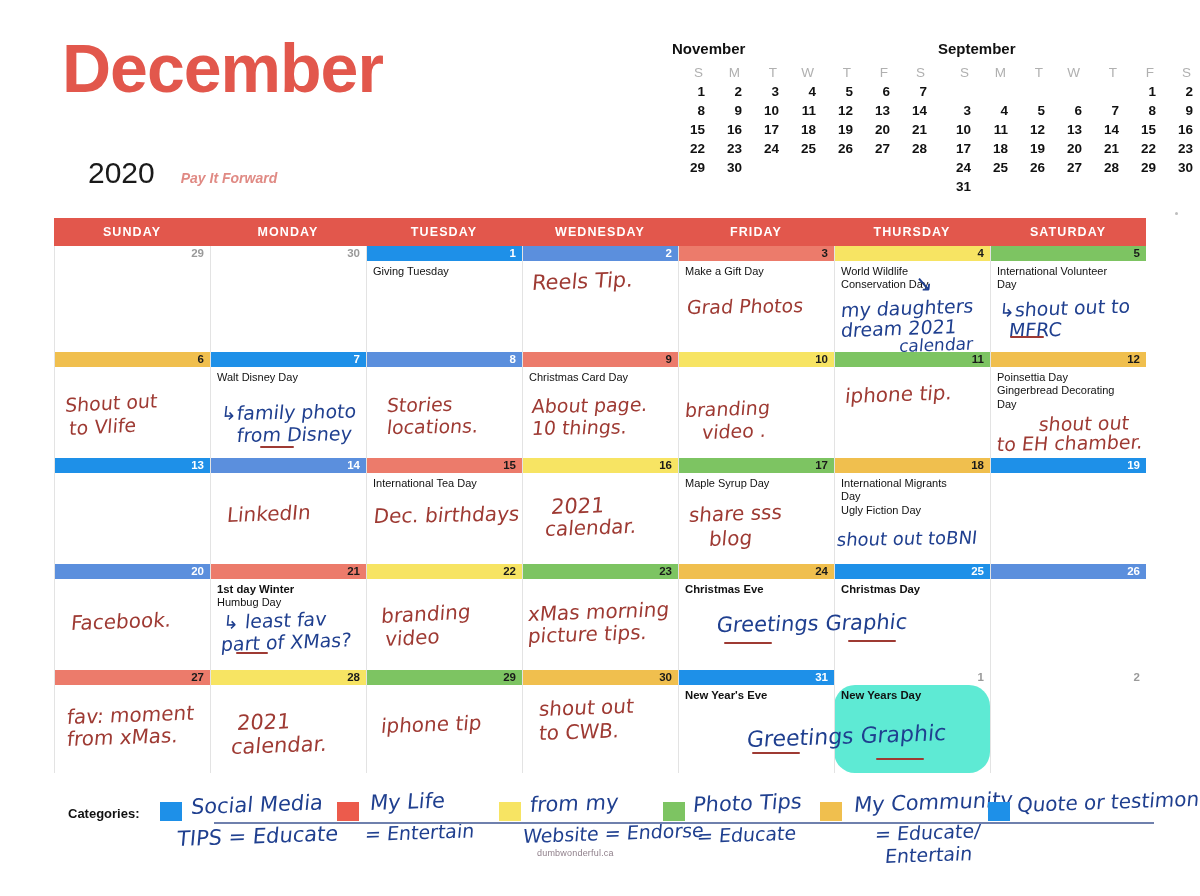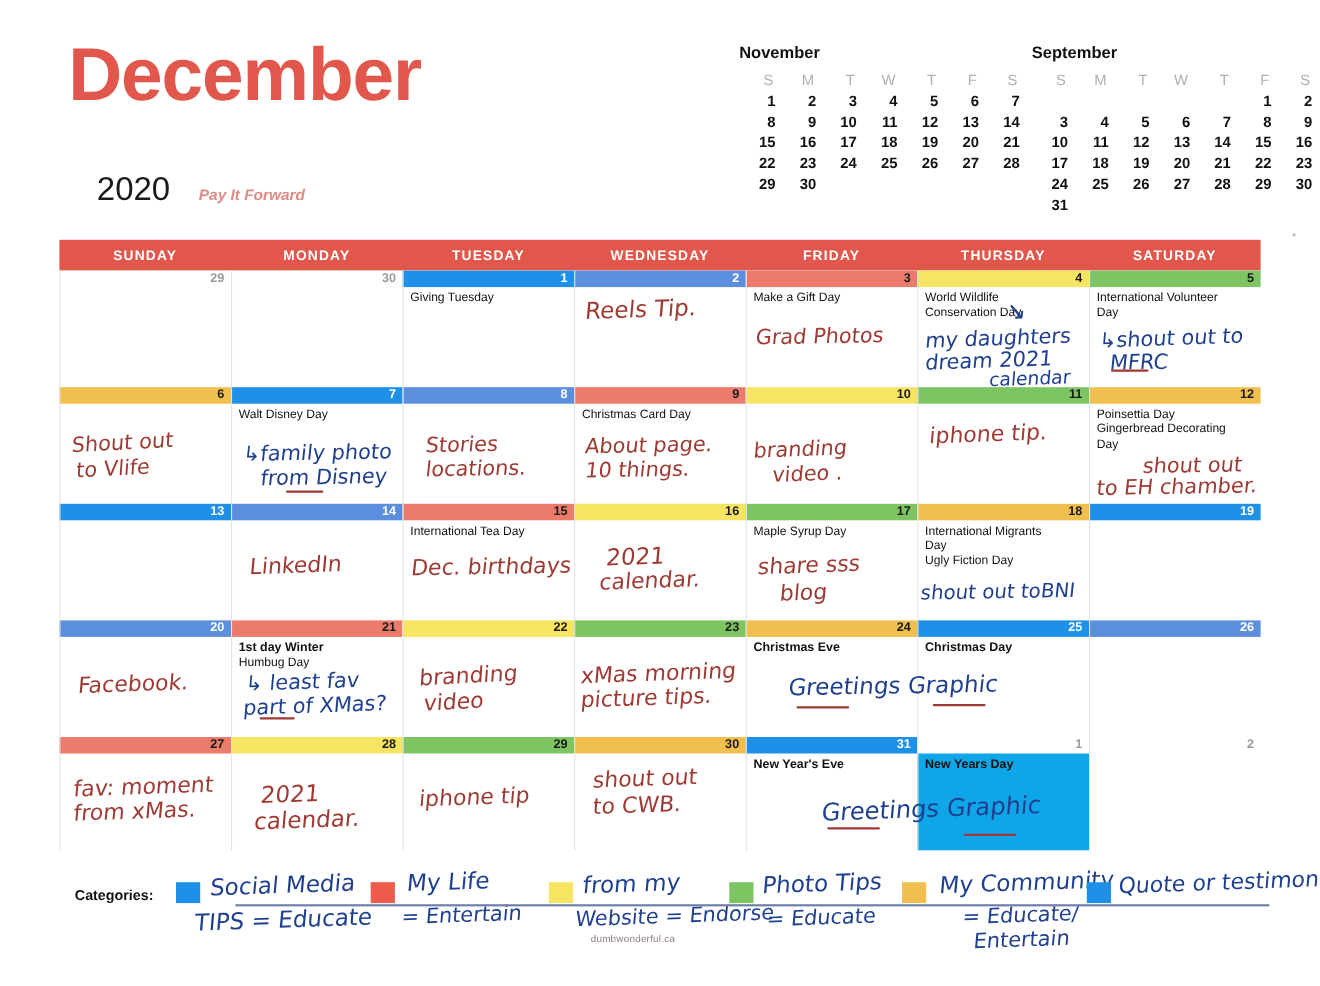--- a/index.html
+++ b/index.html
@@ -59,21 +59,21 @@
     padding-right:6px;font-size:11.5px;font-weight:bold;color:#1a1a1a;
     box-sizing:border-box;
   }
   .daybar.c-none{background:transparent;color:#9a9a9a;font-weight:bold;}
   .daybar.c-blue{background:#1e90e8;color:#ffffff;}
   .daybar.c-blue2{background:#5b8fdd;color:#ffffff;}
   .daybar.c-red{background:#ec7b6b;color:#1a1a1a;}
   .daybar.c-yellow{background:#f7e463;color:#1a1a1a;}
   .daybar.c-amber{background:#f0bf4e;color:#1a1a1a;}
   .daybar.c-green{background:#7dc462;color:#1a1a1a;}
-  .cell.shaded .body{background:#0ea5e9;}
+  .cell.shaded .body{background:#5eead4;border-radius:21px;}
   .body{
     position:relative;height:91px;padding:4px 5px 0 7px;box-sizing:border-box;
   }
   .week.w5 .body{height:88px;}
   .holiday{
     font-size:11.3px;line-height:13.4px;font-weight:bold;color:#111;
     display:block;
   }
   .observ{
     font-size:11px;line-height:13.4px;color:#111;display:block;

